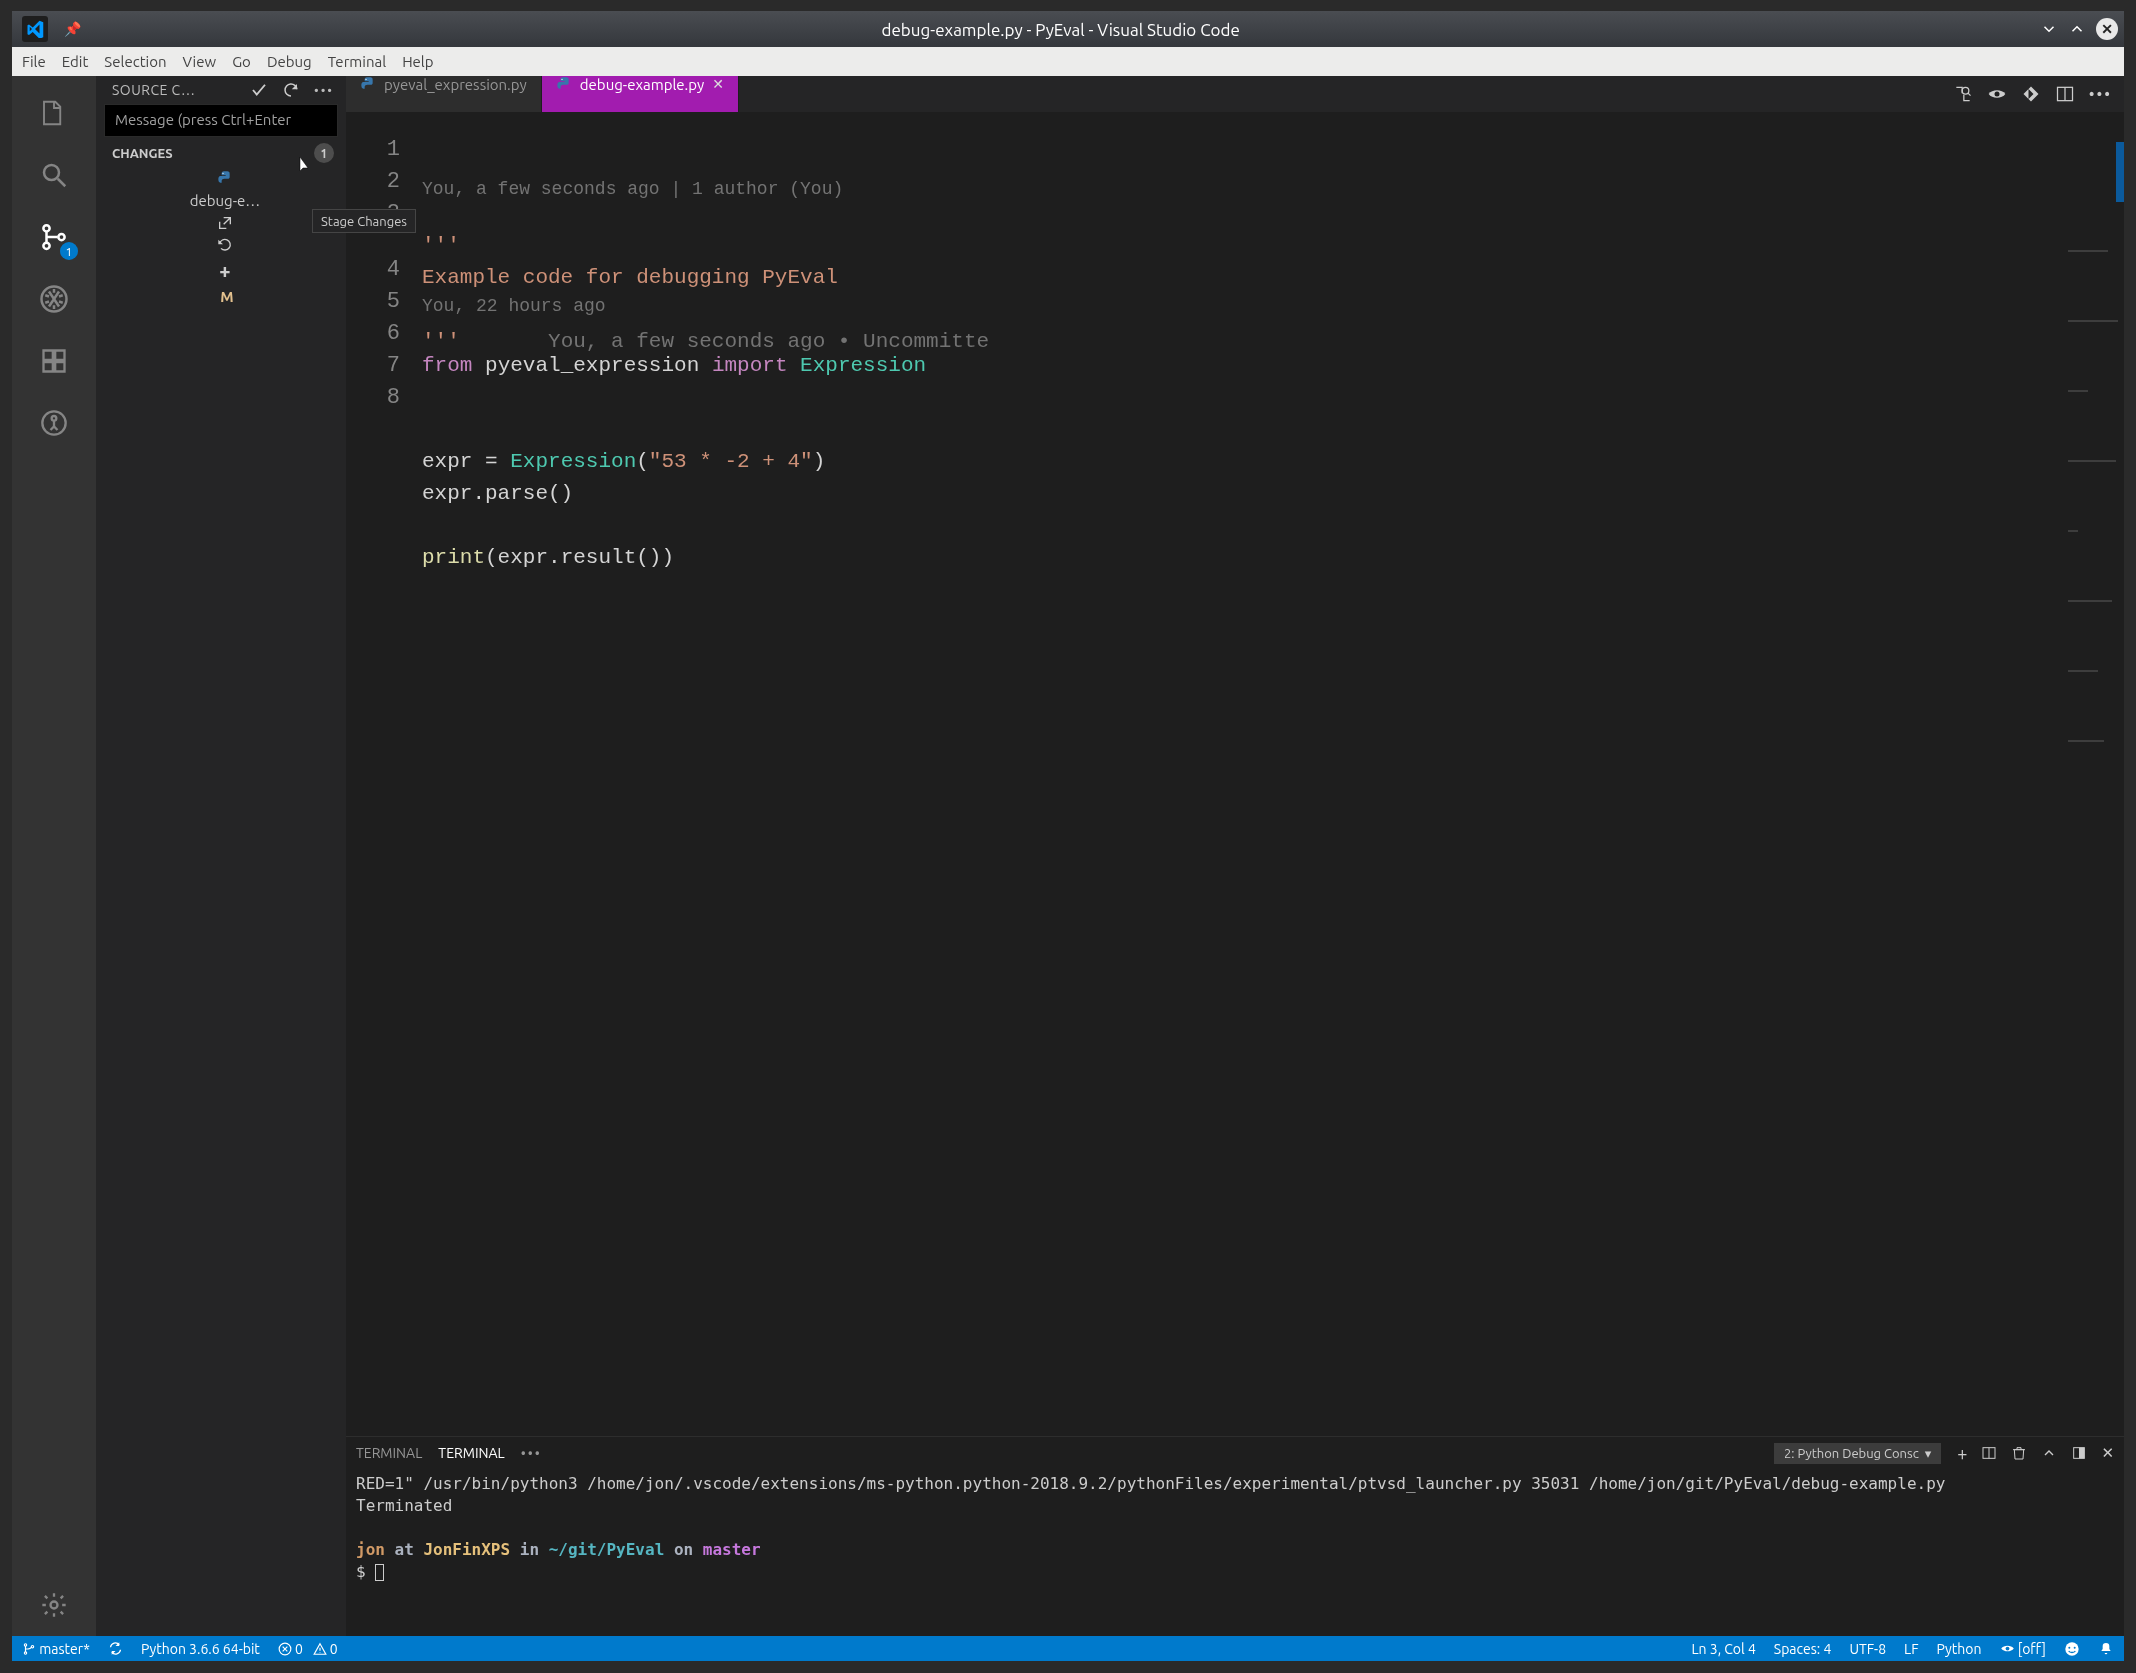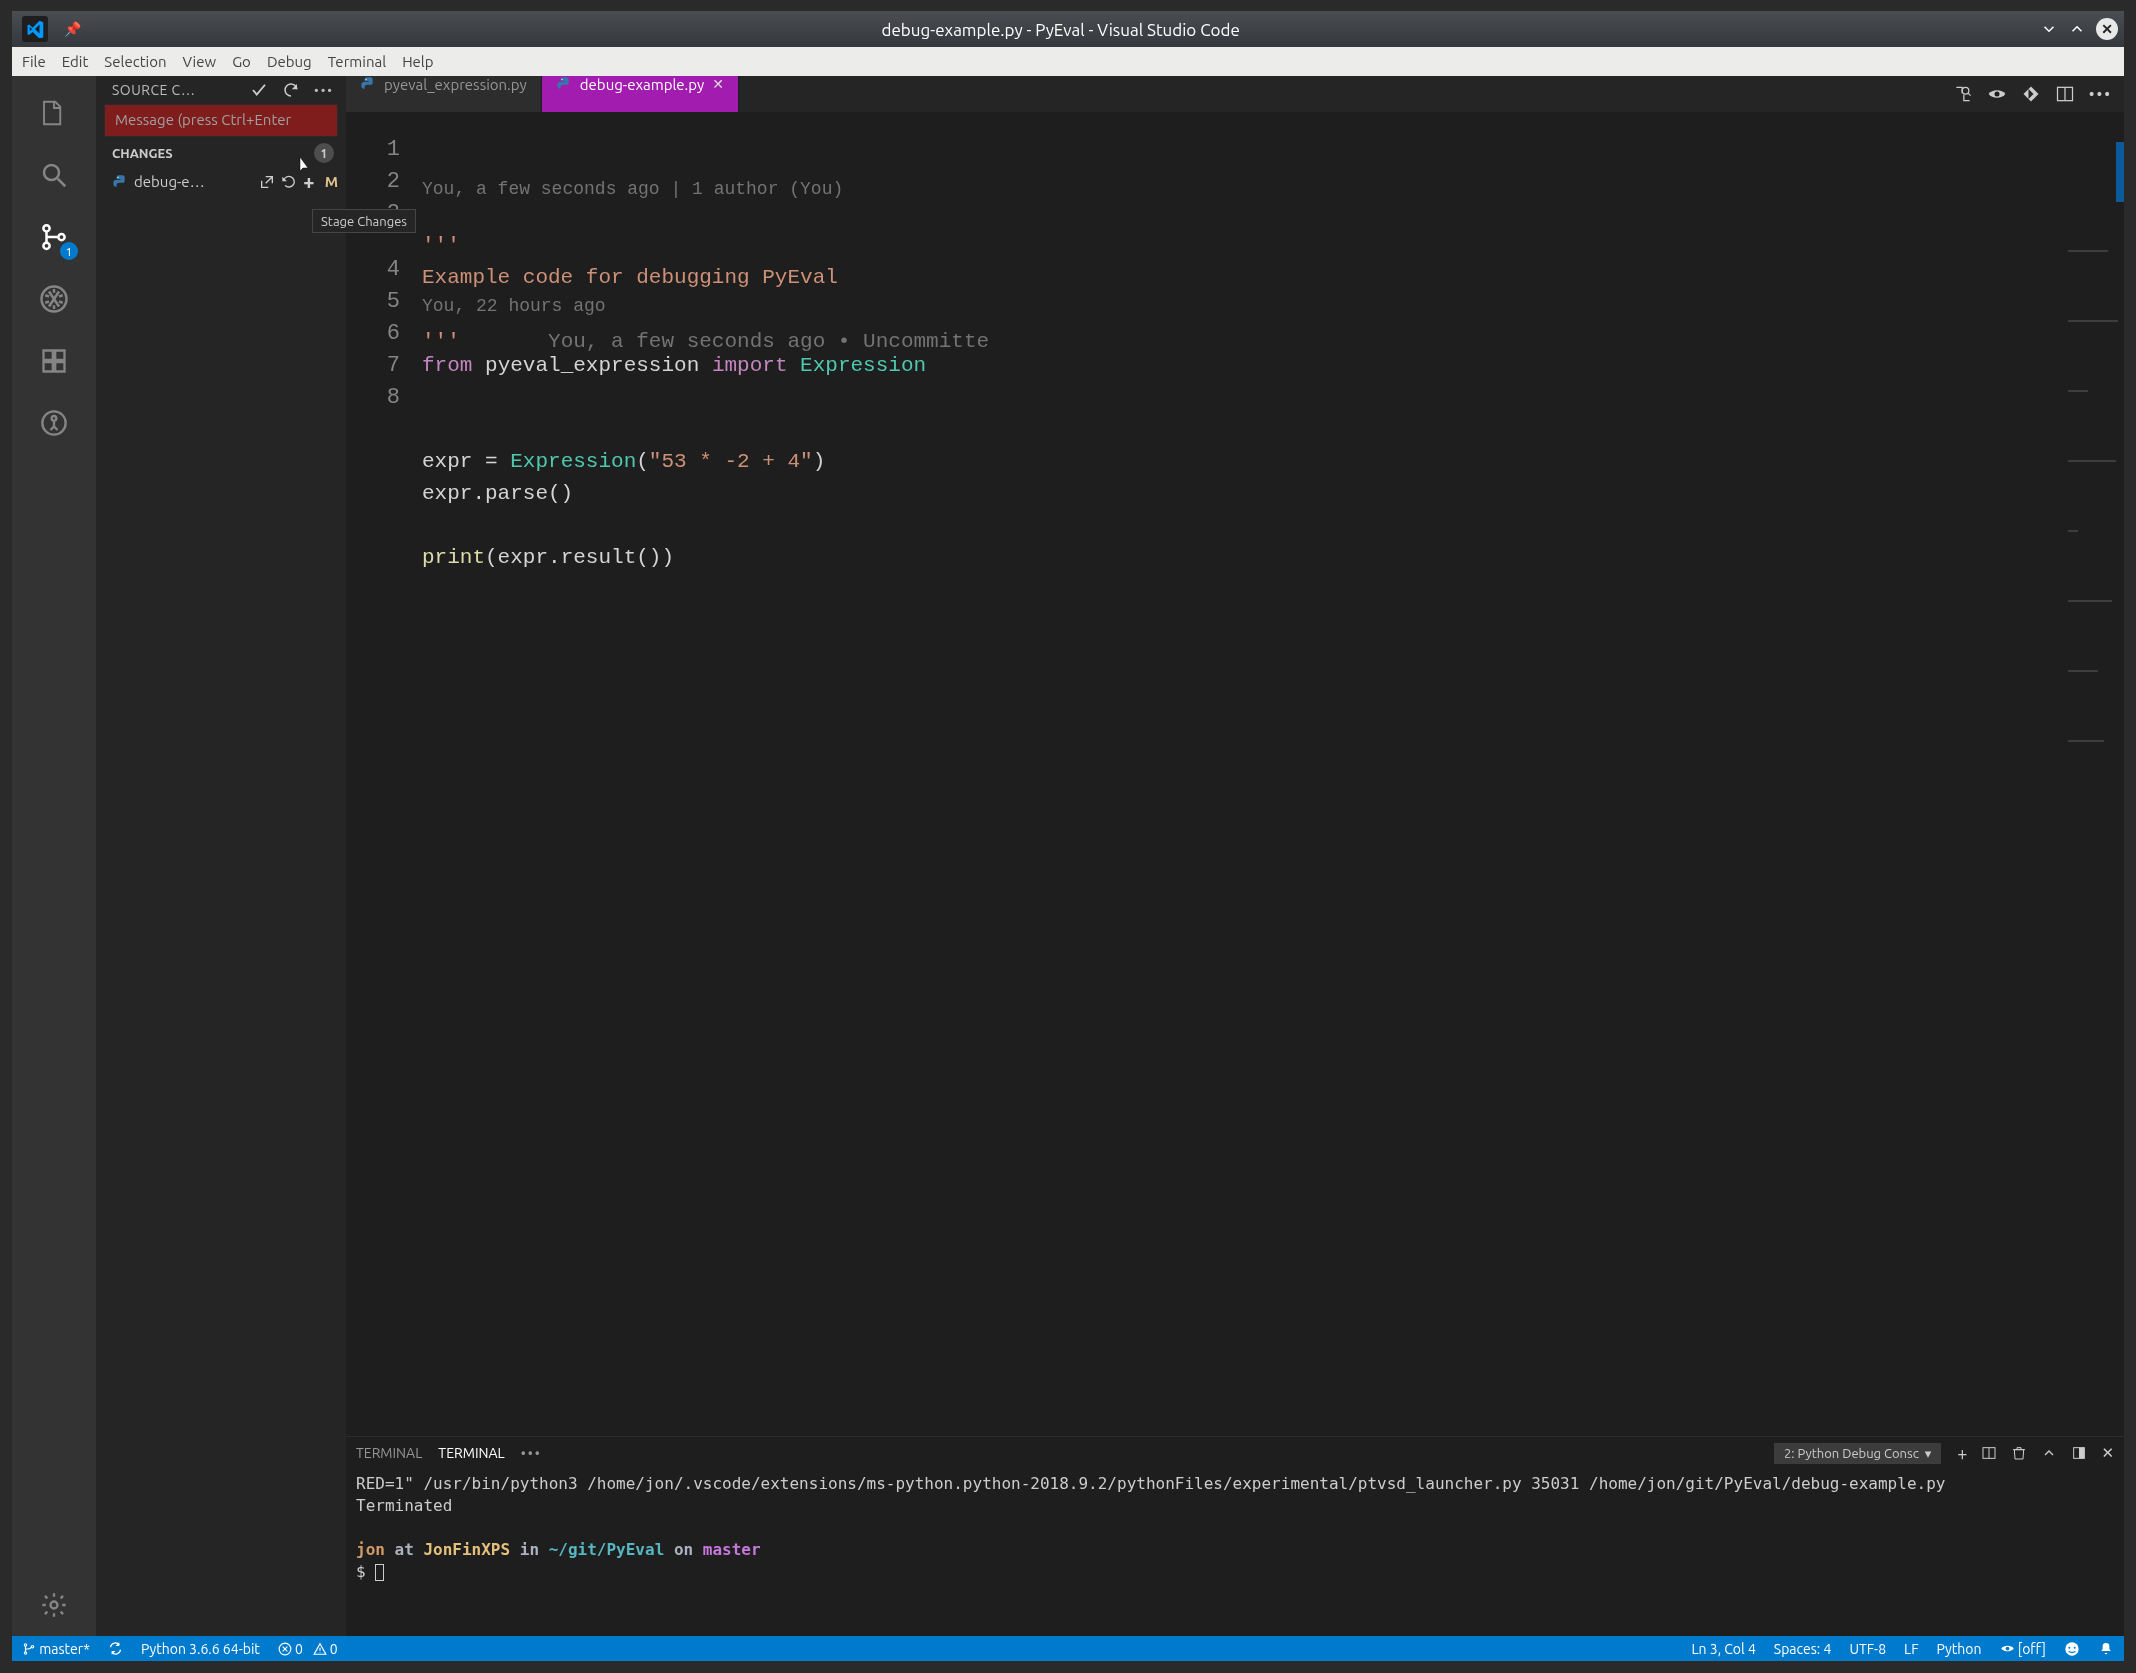--- a/index.html
+++ b/index.html
@@ -86,21 +86,21 @@
   height: 28px;
   display:flex;align-items:center;
   padding: left: 16px;
   color:#bbb;
   font-size: 13px;
 }
 .sidebar-header .title { flex:1; padding-left: 16px; font-size: 14px; letter-spacing: 0.5px; }
 .sidebar-header .actions { display:flex; gap: 14px; padding-right: 12px; align-items:center;}
 .scm-msg {
   margin: 0 8px;
-  background: #7f1d1d;
+  background: #000000;
   border:1px solid #2a2a2a;
   padding: 6px 10px;
   color:#a0a0a0;
   font-size: 15px;
   height: 33px;
   overflow:hidden;
 }
 .changes-header {
   display:flex;align-items:center;
   padding: 6px 12px 4px 16px;
@@ -114,20 +114,21 @@
   width:20px;height:20px;font-size:12px;color:#ccc;
   display:flex;align-items:center;justify-content:center;
 }
 .change-row {
   display:flex;align-items:center;
   padding: 3px 8px 3px 16px;
   gap: 6px;
   color:#ccc;
   font-size: 15px;
   position:relative;
+  flex-direction:column;
 }
 .change-row .fname { flex:1;overflow:hidden;text-overflow:ellipsis;white-space:nowrap; }
 .change-row .ract { color:#ccc; }
 .change-row .badge-m { color:#e2c08d;font-weight:bold;padding-left:4px;}
 .tooltip {
   position:absolute;
   left: 300px; top: 169px;
   background:#252526;border:1px solid #454545;
   color:#ccc;font-size:13px;padding:4px 8px;
   z-index:50;

